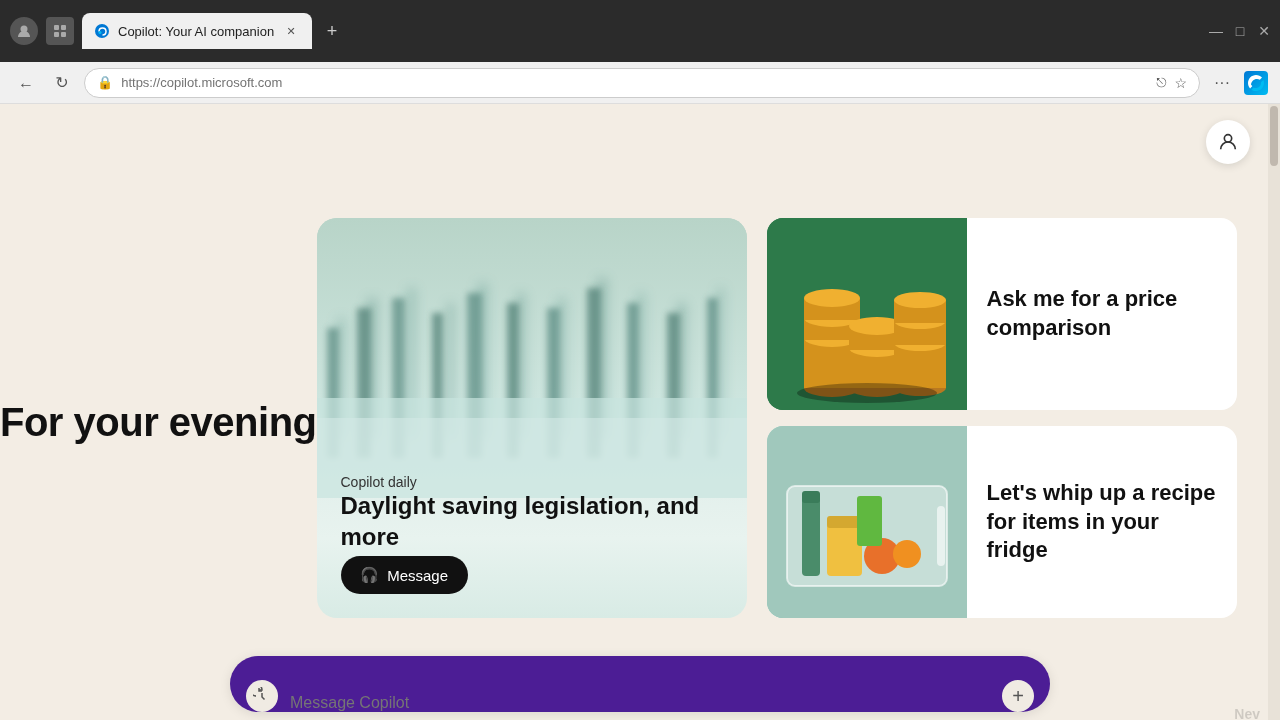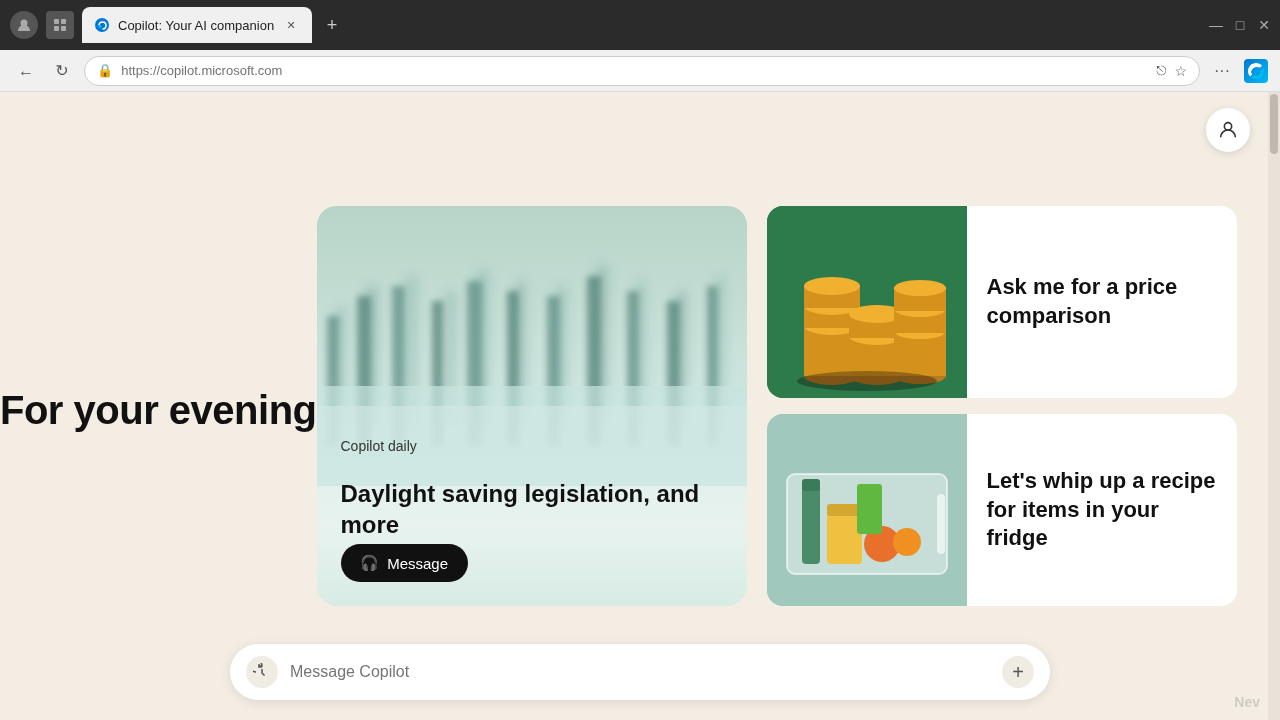--- a/index.html
+++ b/index.html
@@ -8,21 +8,21 @@
       width: 1280px;
       height: 720px;
       overflow: hidden;
       font-family: -apple-system, BlinkMacSystemFont, 'Segoe UI', sans-serif;
       background: #f3ede4;
     }
 
     
     .browser-chrome {
       background: #2b2b2b;
-      height: 50px;
+      height: 62px;
       display: flex;
       align-items: center;
       padding: 0 10px;
       gap: 8px;
     }
 
     .browser-avatar {
       width: 28px;
       height: 28px;
       border-radius: 50%;
@@ -291,21 +291,21 @@
       position: absolute;
       bottom: 0;
       left: 0;
       right: 0;
       padding: 24px;
     }
 
     .card-category {
       font-size: 14px;
       color: #333;
-      margin-bottom: 24px;
+      margin-bottom: 0;
     }
 
     .card-title {
       font-size: 24px;
       font-weight: 700;
       color: #111;
       margin-bottom: 4px;
       line-height: 1.3;
     }
 
@@ -378,24 +378,24 @@
     }
 
     
     .message-bar {
       position: absolute;
       bottom: 20px;
       left: 50%;
       transform: translateX(-50%);
       width: 820px;
       height: 56px;
-      background: #ffffff;
+      background: #4c1d95;
       border-radius: 28px;
       display: flex;
-      align-items: center;
+      align-items: flex-end;
       padding: 0 16px;
       gap: 12px;
       box-shadow: 0 2px 12px rgba(0,0,0,0.1);
     }
 
     .history-btn {
       width: 32px;
       height: 32px;
       border-radius: 50%;
       background: #f0ebe3;

